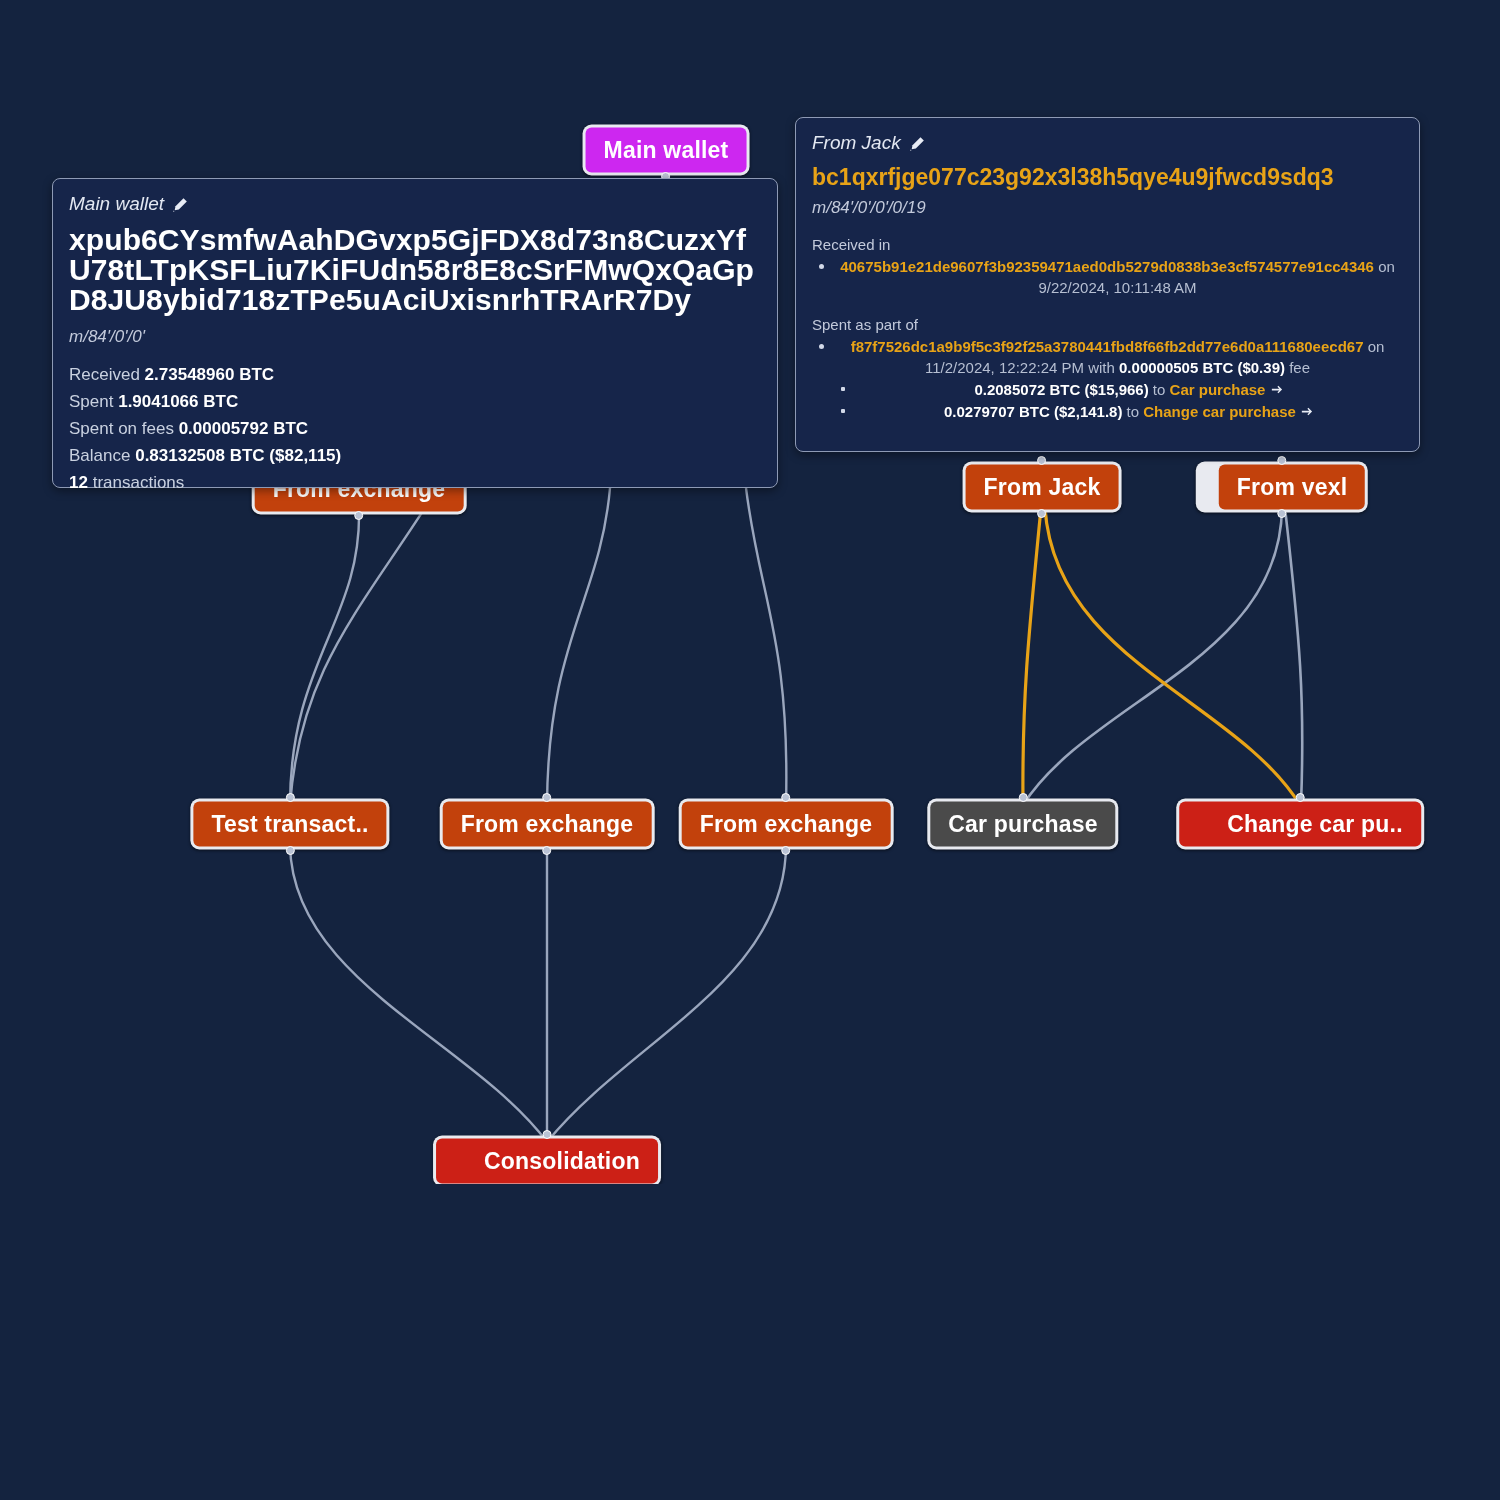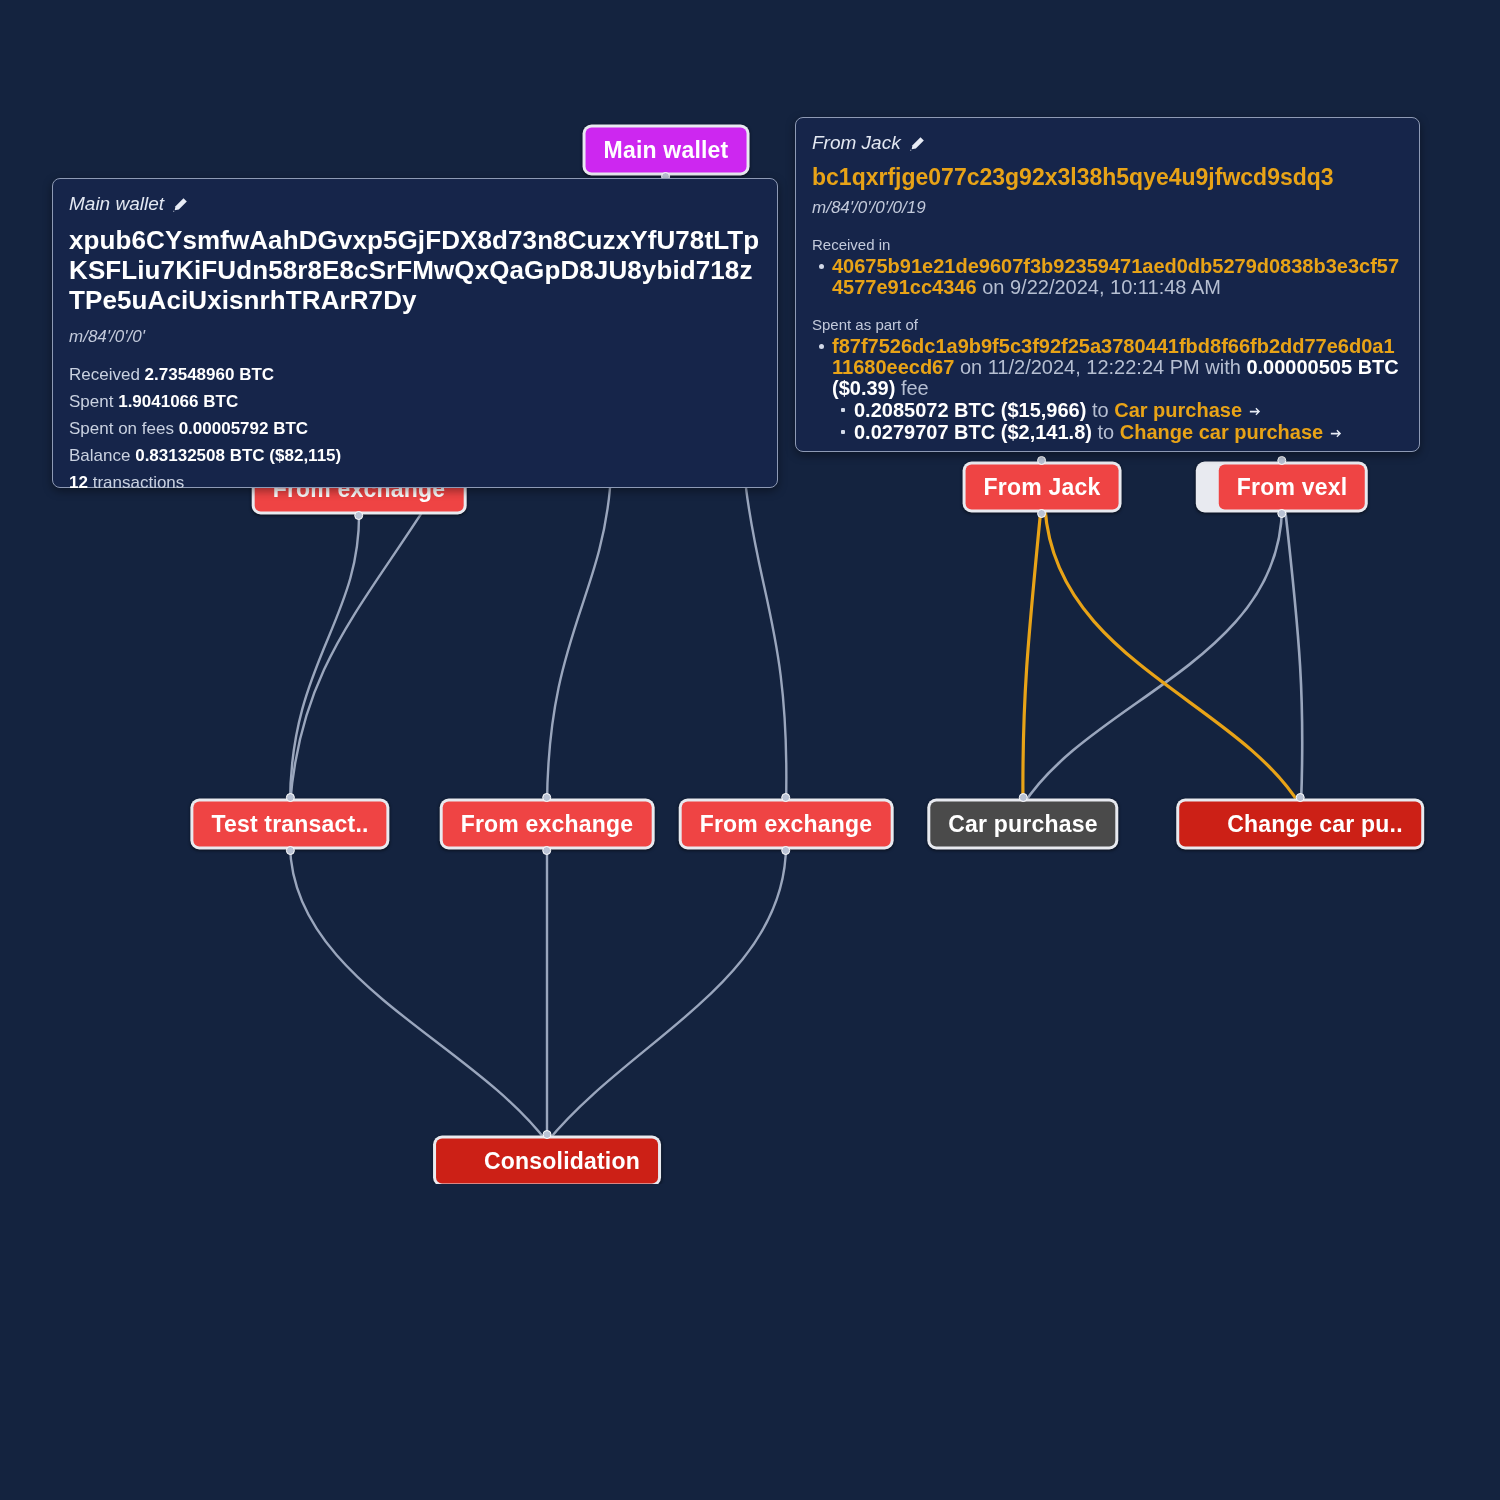--- a/index.html
+++ b/index.html
@@ -37,21 +37,21 @@
     border-radius: 6px;
     padding: 9px 18px;
     font-weight: bold;
     font-size: 23px;
     line-height: 27px;
     color: #ffffff;
     text-align: center;
     white-space: nowrap;
     letter-spacing: .2px;
   }
-  .node.green  .inner { background: #ef4444; }
+  .node.green  .inner { background: #c2410c; }
   .node.red    .inner { background: #cc2016; padding-left: 48px; }
   .node.gray   .inner { background: #4a4a4a; }
   .node.purple .inner { background: #cd27f0; }
 
   .handle {
     position: absolute;
     width: 9px;
     height: 9px;
     border-radius: 50%;
     background: #b9c2d4;
@@ -79,21 +79,21 @@
     font-size: 19px;
     color: #e3e8f2;
     margin-bottom: 10px;
     display: flex;
     align-items: center;
     gap: 8px;
   }
   .pencil { display: inline-block; width: 16px; height: 16px; }
   .xpub {
     font-weight: bold;
-    font-size: 26px;
+    font-size: 30px;
     line-height: 30px;
     color: #ffffff;
     word-break: break-all;
     letter-spacing: .1px;
   }
   .addr {
     font-weight: bold;
     font-size: 23px;
     line-height: 26px;
     color: #e8a317;
@@ -103,21 +103,21 @@
     font-style: italic;
     font-size: 17px;
     color: #c3cadb;
     margin: 12px 0 14px 0;
   }
   .stats { font-size: 17px; line-height: 27px; color: #c9d1e0; }
   .stats b { color: #ffffff; font-weight: bold; }
 
   .sect { font-size: 15px; color: #c3cadb; margin-top: 18px; }
   ul.bl { margin: 3px 0 2px 0; padding-left: 20px; list-style: none; }
-  ul.bl > li { position: relative; font-size: 20px; line-height: 21px; color: #d2d9e8; margin-bottom: 1px; }
+  ul.bl > li { position: relative; font-size: 15px; line-height: 21px; color: #d2d9e8; margin-bottom: 1px; text-align: center; }
   ul.bl > li::before {
     content: "";
     position: absolute;
     left: -13px; top: 8px;
     width: 5px; height: 5px;
     background: #d2d9e8;
     border-radius: 50%;
   }
   ul.bl ul.bl { padding-left: 22px; margin-top: 1px; }
   ul.bl ul.bl > li::before { width: 4px; height: 4px; border-radius: 1px; }

